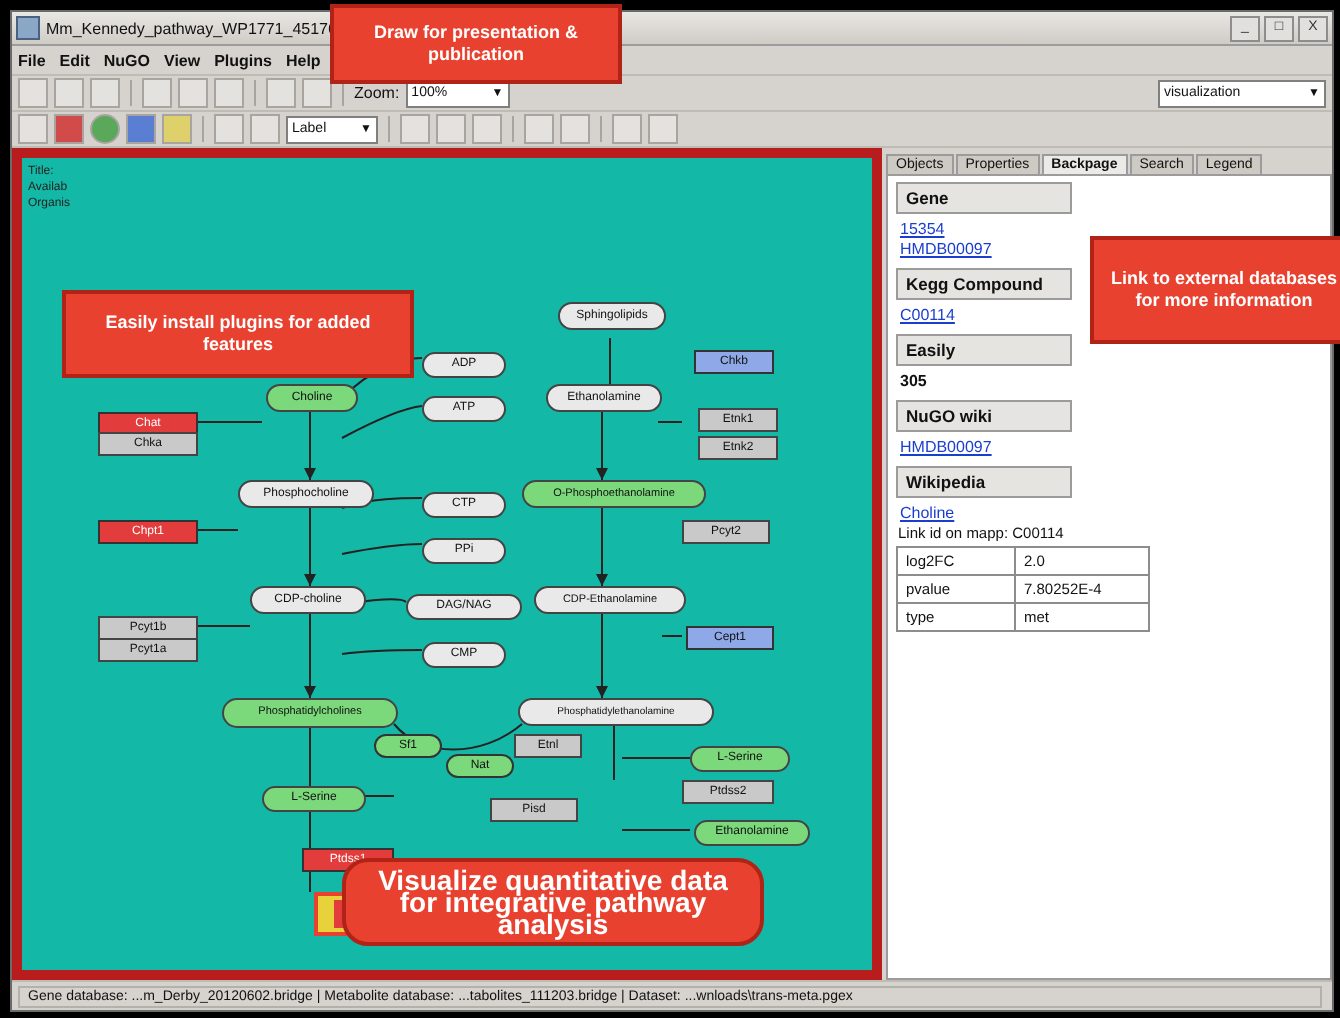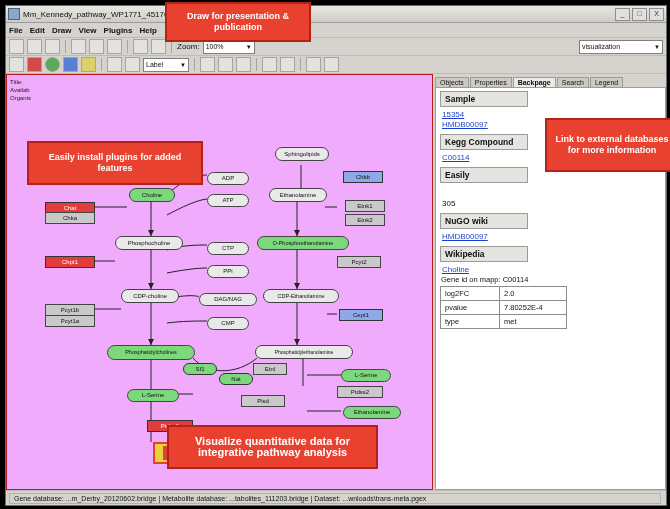--- a/index.html
+++ b/index.html
@@ -40,31 +40,31 @@
   .sep{width:1px;height:13px;background:#a8a5a0;margin:0 2px;}
   .zoom-label{font-size:8px;}
   .combo{height:12px;background:#fff;border:1px solid #7f7f7f;font-size:7px;
     display:flex;align-items:center;padding:0 2px;color:#111;}
   .combo .arrow{margin-left:auto;font-size:6px;}
   .combo.zoom{width:46px;}
   .combo.vis{width:78px;}
   .combo.label{width:40px;}
   
   .body{flex:1;display:flex;min-height:0;background:#d6d3ce;}
-  .canvas-wrap{width:425px;background:#f0abfc;border:1px solid #b91c1c;position:relative;overflow:hidden;}
+  .canvas-wrap{width:425px;background:#14b8a6;border:5px solid #b91c1c;position:relative;overflow:hidden;}
   .sidepanel{flex:1;margin-left:2px;display:flex;flex-direction:column;min-width:0;}
   .tabstrip{height:13px;display:flex;align-items:flex-end;font-size:7px;gap:1px;}
   .tab{padding:1px 4px;background:#cdcac4;border:1px solid #9b9b9b;border-bottom:none;color:#111;}
   .tab.active{background:#eceae6;font-weight:bold;}
   .panel{flex:1;background:#ffffff;border:1px solid #9b9b9b;overflow:hidden;padding:3px 4px;font-size:8px;color:#111;}
   .sec-title{background:#e6e4e0;border:1px solid #9b9b9b;font-weight:bold;
      font-size:8.5px;padding:2px 4px;margin:4px 0 2px 0;display:inline-block;min-width:78px;}
   .sec-title:first-child{margin-top:0;}
   .link{color:#1a3fcf;text-decoration:underline;font-size:8px;display:block;margin:1px 0 1px 2px;}
-  .plain{font-size:8px;margin:14px 0 1px 2px;}
+  .plain{font-size:8px;margin:1px 0 1px 2px;font-weight:bold;}
   .exprhdr{font-weight:bold;font-size:8.5px;margin:6px 0 3px 1px;}
   .geneid{font-size:7.5px;margin:0 0 2px 1px;}
   table.expr{border-collapse:collapse;font-size:7.5px;}
   table.expr td{border:1px solid #8d8d8d;padding:1px 4px;height:11px;}
   table.expr td.k{width:50px;}
   table.expr td.v{width:58px;}
   
   .leftmeta{position:absolute;left:3px;top:3px;font-size:6px;color:#222;line-height:8px;}
   
   .statusbar{height:14px;background:#d6d3ce;border-top:1px solid #bfbcb6;
@@ -96,21 +96,21 @@
     <div class="tb-btns">
       <div class="tb-btn">_</div>
       <div class="tb-btn">□</div>
       <div class="tb-btn">X</div>
     </div>
   </div>
 
   <div class="menubar">
     <span>File</span>
     <span>Edit</span>
-    <span>Draw</span>
+    <span>NuGO</span>
     <span>View</span>
     <span>Plugins</span>
     <span>Help</span>
   </div>
 
   <div class="toolbar">
     <div class="tbtn"></div>
     <div class="tbtn"></div>
     <div class="tbtn"></div>
     <div class="sep"></div>
@@ -240,52 +240,52 @@
       <div class="node gene" style="left:246px;top:288px;width:32px;height:10px;">Etnl</div>
       <div class="node gene" style="left:234px;top:320px;width:42px;height:10px;">Pisd</div>
       <div class="node gene" style="left:330px;top:311px;width:44px;height:10px;">Ptdss2</div>
       <div class="node redgene" style="left:140px;top:345px;width:44px;height:10px;">Ptdss1</div>
       <div class="node redgene" style="left:146px;top:367px;width:60px;height:18px;background:#e8d23c;border:2px solid #e8412f;">
         <span style="display:inline-block;background:#e23c3c;width:22px;height:14px;"></span>
         <span style="display:inline-block;background:#4fbf4f;width:22px;height:14px;font-size:5px;color:#111;line-height:14px;">Ser</span>
       </div>
 
       <div class="callout" style="left:20px;top:66px;width:160px;height:34px;font-size:9px;">Easily install plugins for added features</div>
-      <div class="callout" style="left:160px;top:350px;width:195px;height:34px;font-size:11px;">Visualize quantitative data  for integrative pathway analysis</div>
+      <div class="callout" style="left:160px;top:350px;width:195px;height:34px;font-size:14px;border-radius:13px;">Visualize quantitative data  for integrative pathway analysis</div>
 
     </div>
 
     <div class="sidepanel">
       <div class="tabstrip">
         <div class="tab">Objects</div>
         <div class="tab">Properties</div>
         <div class="tab active">Backpage</div>
         <div class="tab">Search</div>
         <div class="tab">Legend</div>
       </div>
 
       <div class="panel">
-        <div class="sec-title">Sample</div>
+        <div class="sec-title">Gene</div>
         <a class="link">15354</a>
 
         <a class="link">HMDB00097</a>
 
         <div class="sec-title">Kegg Compound</div>
         <a class="link">C00114</a>
 
         <div class="sec-title">Easily</div>
         <div class="plain">305</div>
 
         <div class="sec-title">NuGO wiki</div>
         <a class="link">HMDB00097</a>
 
         <div class="sec-title">Wikipedia</div>
         <a class="link">Choline</a>
 
-        <div class="geneid">Gene id on mapp: C00114</div>
+        <div class="geneid">Link id on mapp: C00114</div>
         <table class="expr">
           <tbody>
           <tr>
             <td class="k">log2FC</td>
             <td class="v">2.0</td>
           </tr>
           <tr>
             <td class="k">pvalue</td>
             <td class="v">7.80252E-4</td>
           </tr>

